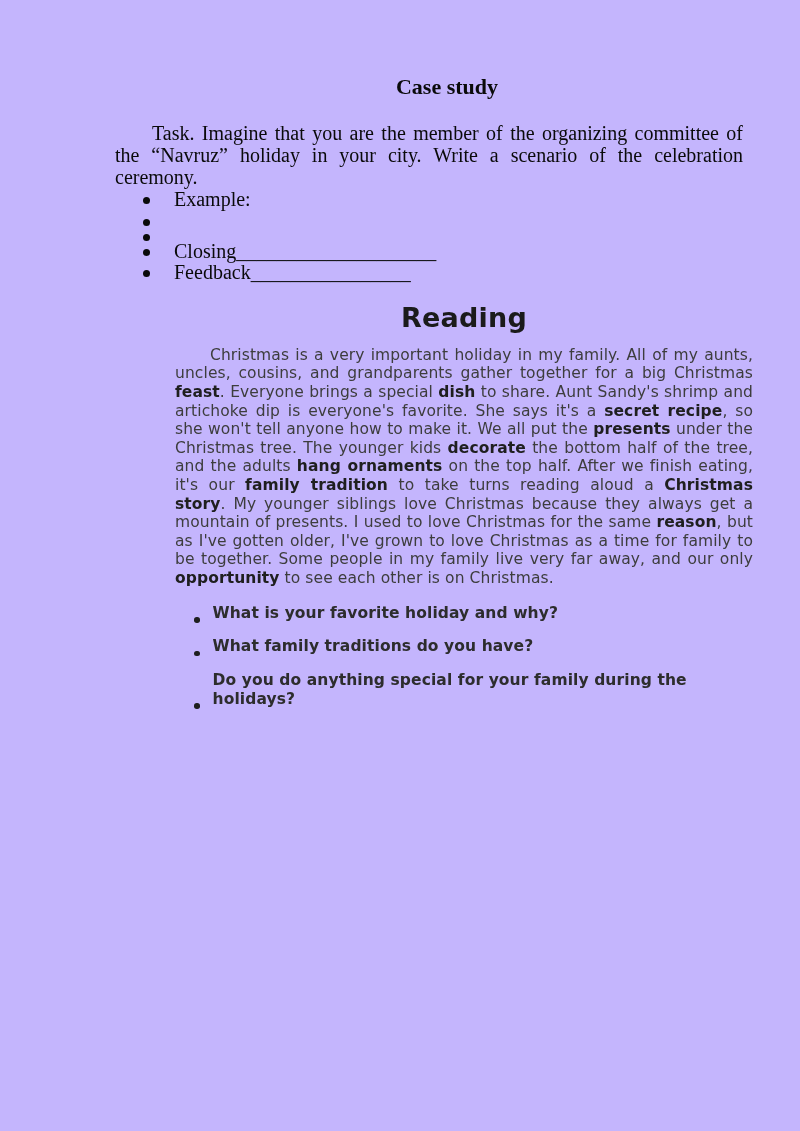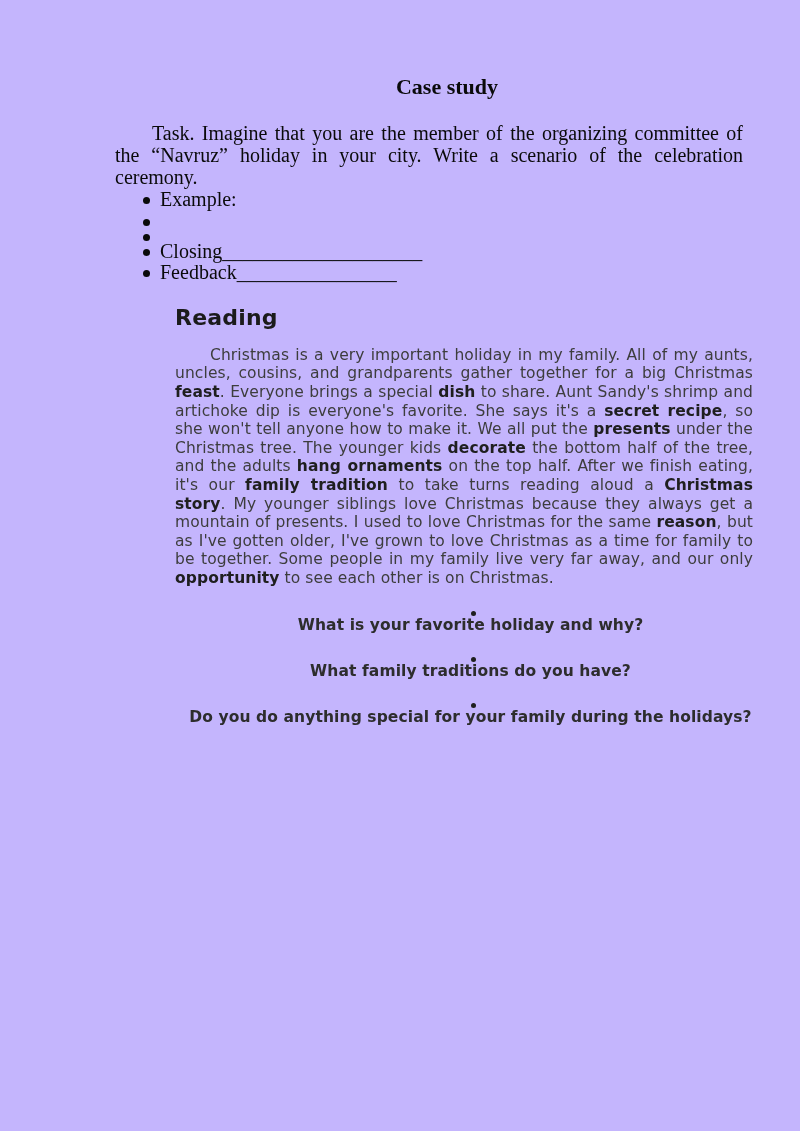--- a/index.html
+++ b/index.html
@@ -42,35 +42,36 @@
     font-size: 20px;
     line-height: 21.6px;
   }
   .o-dot {
     flex: 0 0 auto;
     width: 7px; height: 7px;
     border-radius: 50%;
     background: #0a0a0a;
     margin: 8px 0 0 28px;
   }
-  .o-text { margin-left: 10px; white-space: pre; }
+  .o-text { margin-left: 24px; white-space: pre; }
   .o-line { letter-spacing: 0; }
 
   .reading-section {
     margin: 22px 0 0 60px;
     width: 578px;
     font-family: "DejaVu Sans", sans-serif;
   }
   .reading-heading {
     margin: 0;
-    font-size: 22px;
+    font-size: 27px;
     line-height: 24px;
     font-weight: bold;
     color: #1b1b1b;
     letter-spacing: 0.2px;
+    text-align: center;
   }
   .reading-para {
     margin: 16px 0 16px 0;
     font-size: 15.5px;
     line-height: 18.6px;
     text-align: justify;
     text-indent: 35px;
     color: #3d3d3d;
     letter-spacing: 0.1px;
   }
@@ -78,28 +79,27 @@
     font-weight: bold;
     color: #1f1f1f;
   }
   ul.questions {
     list-style: none;
     margin: 14px 0 0 0;
     padding: 0;
   }
   ul.questions li {
     display: flex;
-    align-items: center;
+    align-items: flex-end;
     font-size: 15.5px;
     line-height: 19px;
     font-weight: 600;
     color: #2d2d2d;
     margin-bottom: 14.5px;
     letter-spacing: 0.1px;
-    flex-direction: column;
   }
   .q-dot {
     flex: 0 0 auto;
     width: 5.5px; height: 5.5px;
     border-radius: 50%;
     background: #1f1f1f;
     margin: 7px 0 0 19px;
   }
   .q-text { margin-left: 13px; }
 </style>

